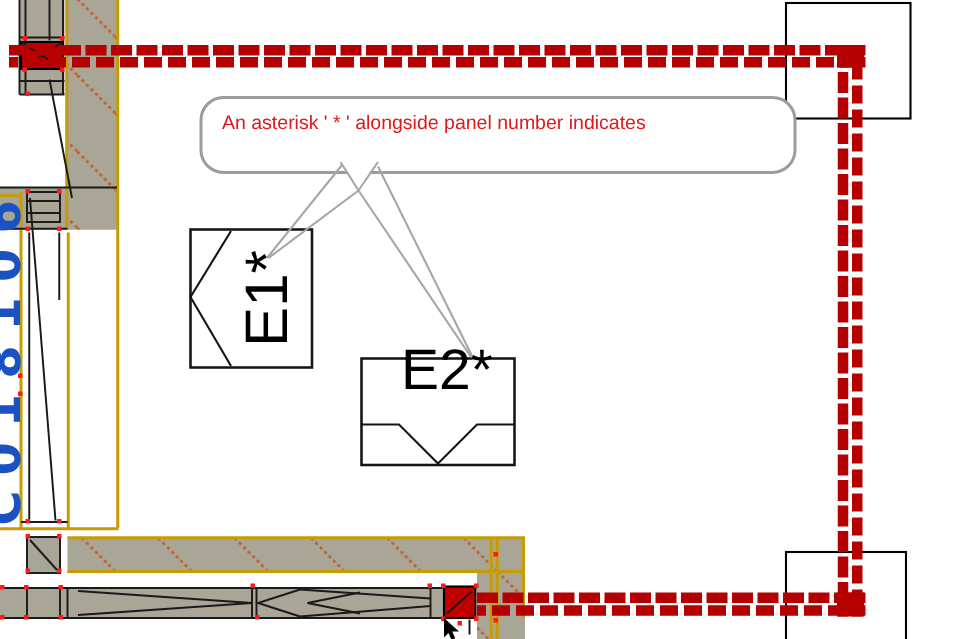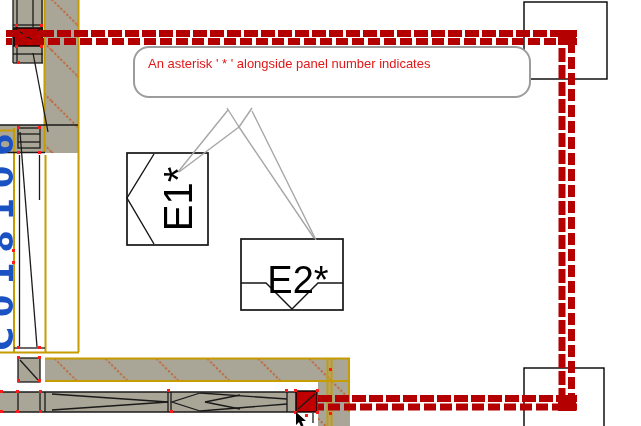--- a/index.html
+++ b/index.html
@@ -22,28 +22,28 @@
   .redsolid{fill:var(--red-band);stroke:none;}
   .redband{stroke:var(--red-band);stroke-width:7;fill:none;}
   .dot{fill:#ff1a1a;stroke:none;}
   .whitebox{fill:#fff;stroke:#000;stroke-width:1.4;}
   .panelbox{fill:#fff;stroke:#141414;stroke-width:1.7;}
   .panelchevron{fill:none;stroke:#141414;stroke-width:1.4;}
   .leader{stroke:var(--leader-gray);stroke-width:1.4;fill:none;}
   .tailfill{fill:#fff;stroke:none;}
   .cursor{fill:#000;stroke:none;}
   
-  .callout{position:absolute;left:133px;top:46px;width:398px;height:52px;z-index:2;
+  .callout{position:absolute;left:133px;top:64px;width:398px;height:52px;z-index:2;
            box-sizing:border-box;border:2px solid #9C9C9C;border-radius:16px;background:#fff;
            padding:7px 10px 0 13px;color:var(--callout-text);font-size:13px;line-height:17px;
            white-space:nowrap;}
   .panel-label{position:absolute;z-index:4;color:#000;text-align:center;}
   .panel-label-1{left:132px;top:174px;width:92px;height:50px;line-height:50px;font-size:40px;
                  transform:rotate(-90deg);}
-  .panel-label-2{left:243px;top:258px;width:110px;height:44px;line-height:44px;font-size:38px;}
+  .panel-label-2{left:243px;top:225px;width:110px;height:44px;line-height:44px;font-size:38px;}
   .blue-label{position:absolute;z-index:4;left:-123px;top:219px;width:250px;height:36px;
               line-height:36px;transform:rotate(-90deg);color:var(--blue-label);
               font-size:32px;font-weight:bold;letter-spacing:10px;text-align:center;
               font-family:"DejaVu Sans",sans-serif;}
 </style>
 </head>
 <body>
 
 <div class="stage">
 

